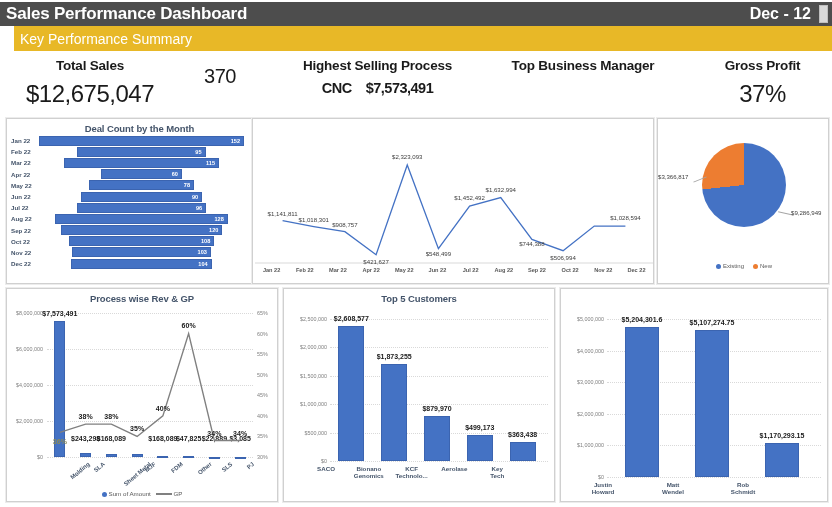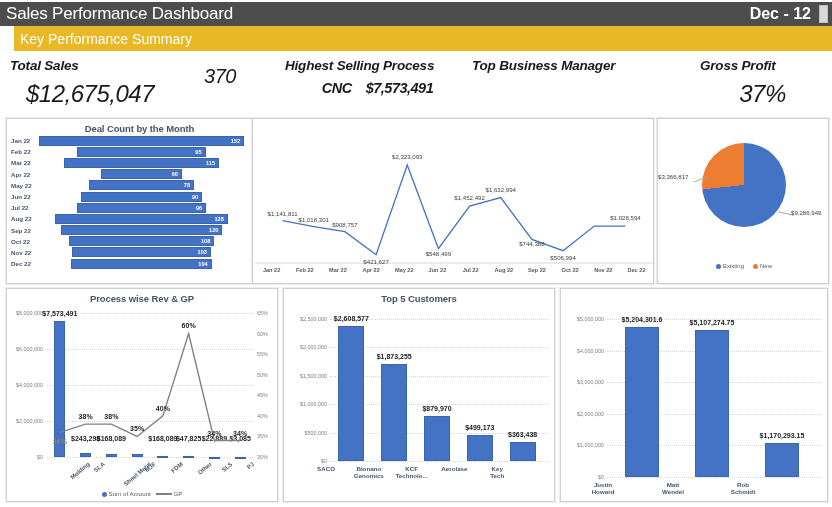--- a/index.html
+++ b/index.html
@@ -9,42 +9,42 @@
     font-family:"Liberation Sans", sans-serif;
     overflow:hidden;
     position:relative;
   }
   
   .titlebar{
     position:absolute; left:0; top:2px; width:832px; height:24px;
     background:#4d4d4d; display:flex; align-items:center;
   }
   .titlebar .apptitle{
-    color:#ffffff; font-size:17px; font-weight:normal; padding-left:6px;
+    color:#ffffff; font-size:17px; font-weight:bold; padding-left:6px;
     letter-spacing:-.2px; white-space:nowrap;
   }
   .titlebar .spacer{flex:1;}
   .titlebar .period{
     color:#ffffff; font-size:16px; font-weight:bold; padding-right:8px; white-space:nowrap;
   }
   .titlebar .slicer{
     width:9px; height:18px; background:#d9d9d9; margin-right:4px; border:1px solid #bfbfbf;
   }
   .kpibar{
     position:absolute; left:14px; top:26px; width:818px; height:25px;
     background:#e8b827; display:flex; align-items:center;
   }
   .kpibar .kpititle{
     color:#ffffff; font-size:14px; padding-left:6px; white-space:nowrap;
   }
   
   .kpirow{
     position:absolute; left:0; top:52px; width:832px; height:64px;
   }
-  .kpi{ position:absolute; text-align:left;font-style:italic; }
+  .kpi{ position:absolute; text-align:center; }
   .kpi .lbl{
     font-size:13.5px; font-weight:bold; color:#1a1a1a; white-space:nowrap;
     letter-spacing:-.2px;
   }
   .kpi .valrow{ display:flex; justify-content:center; align-items:baseline; gap:14px; margin-top:7px;}
   .kpi .val{
     font-size:24px; color:#1a1a1a; white-space:nowrap; letter-spacing:-.5px;
   }
   .kpi .val.small{ font-size:14.5px; font-weight:bold; }
   .kpi .val.num{ font-size:20px; }

